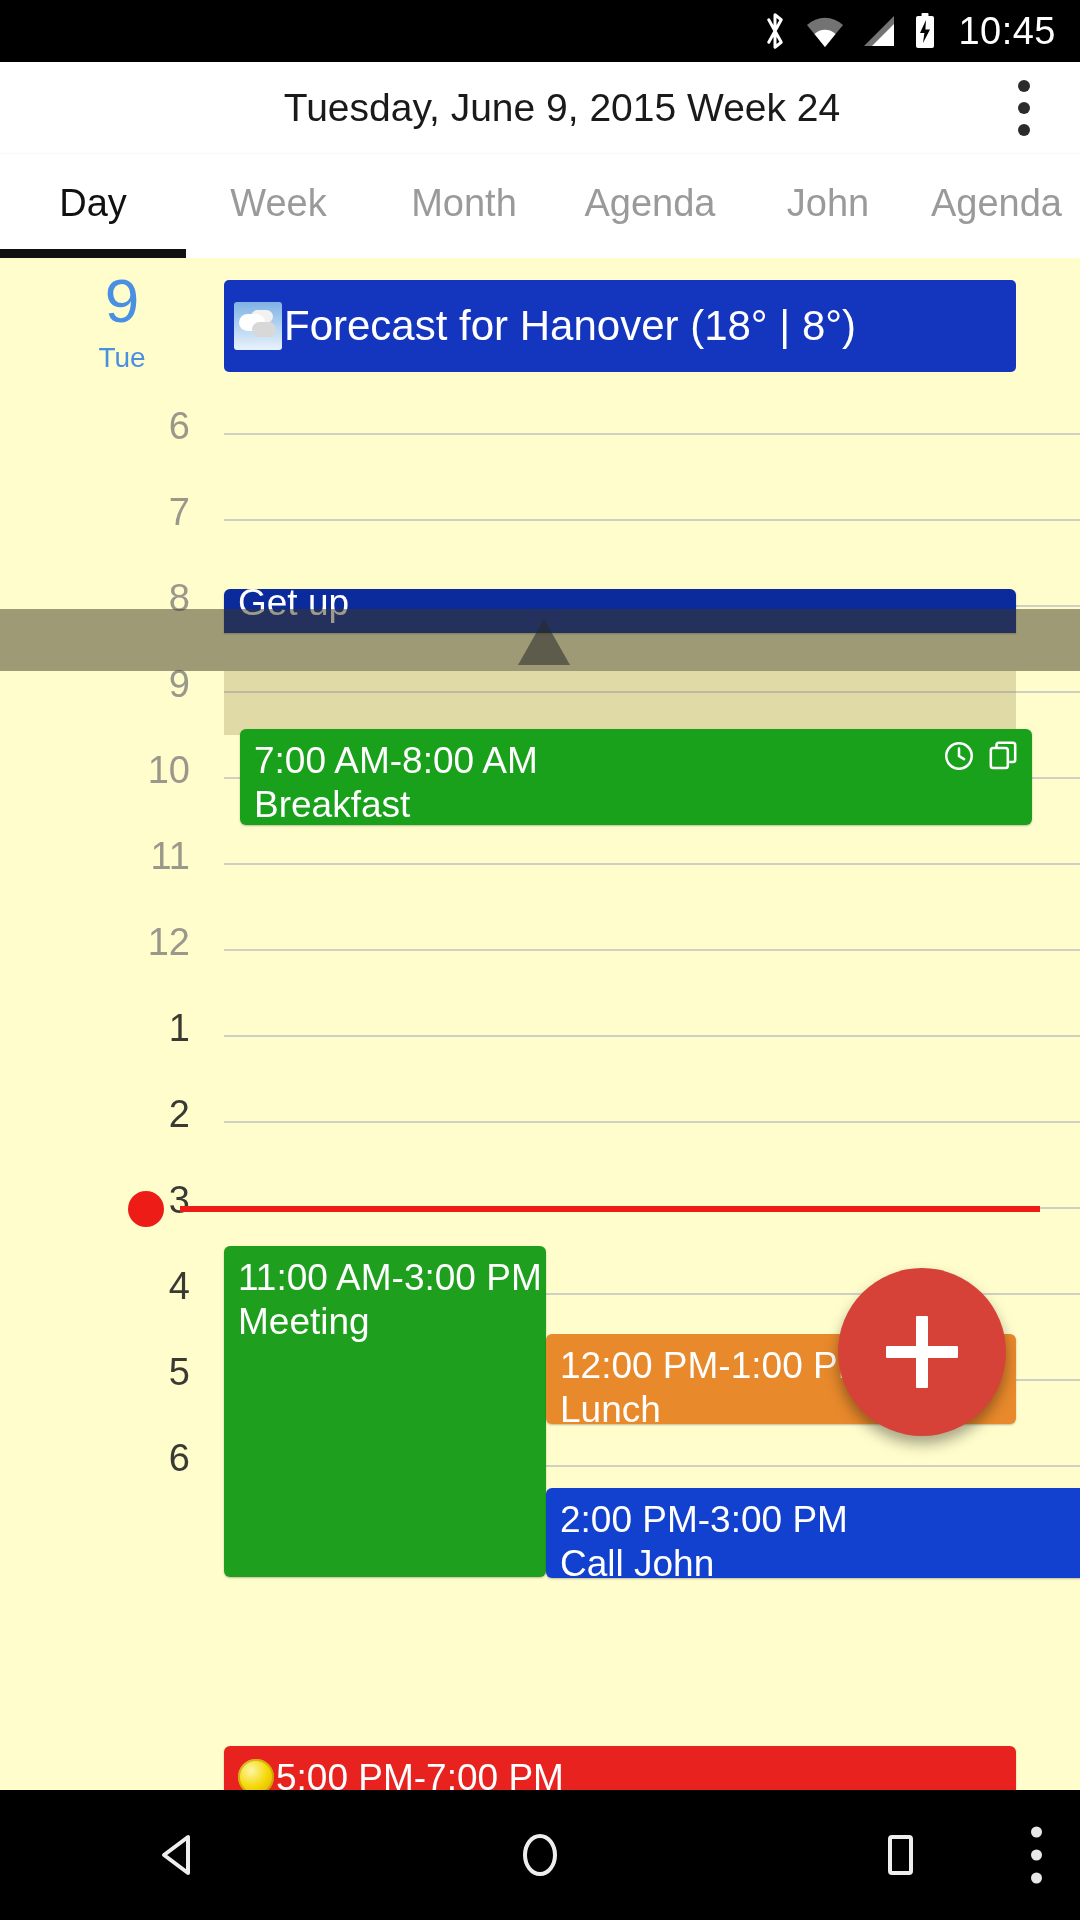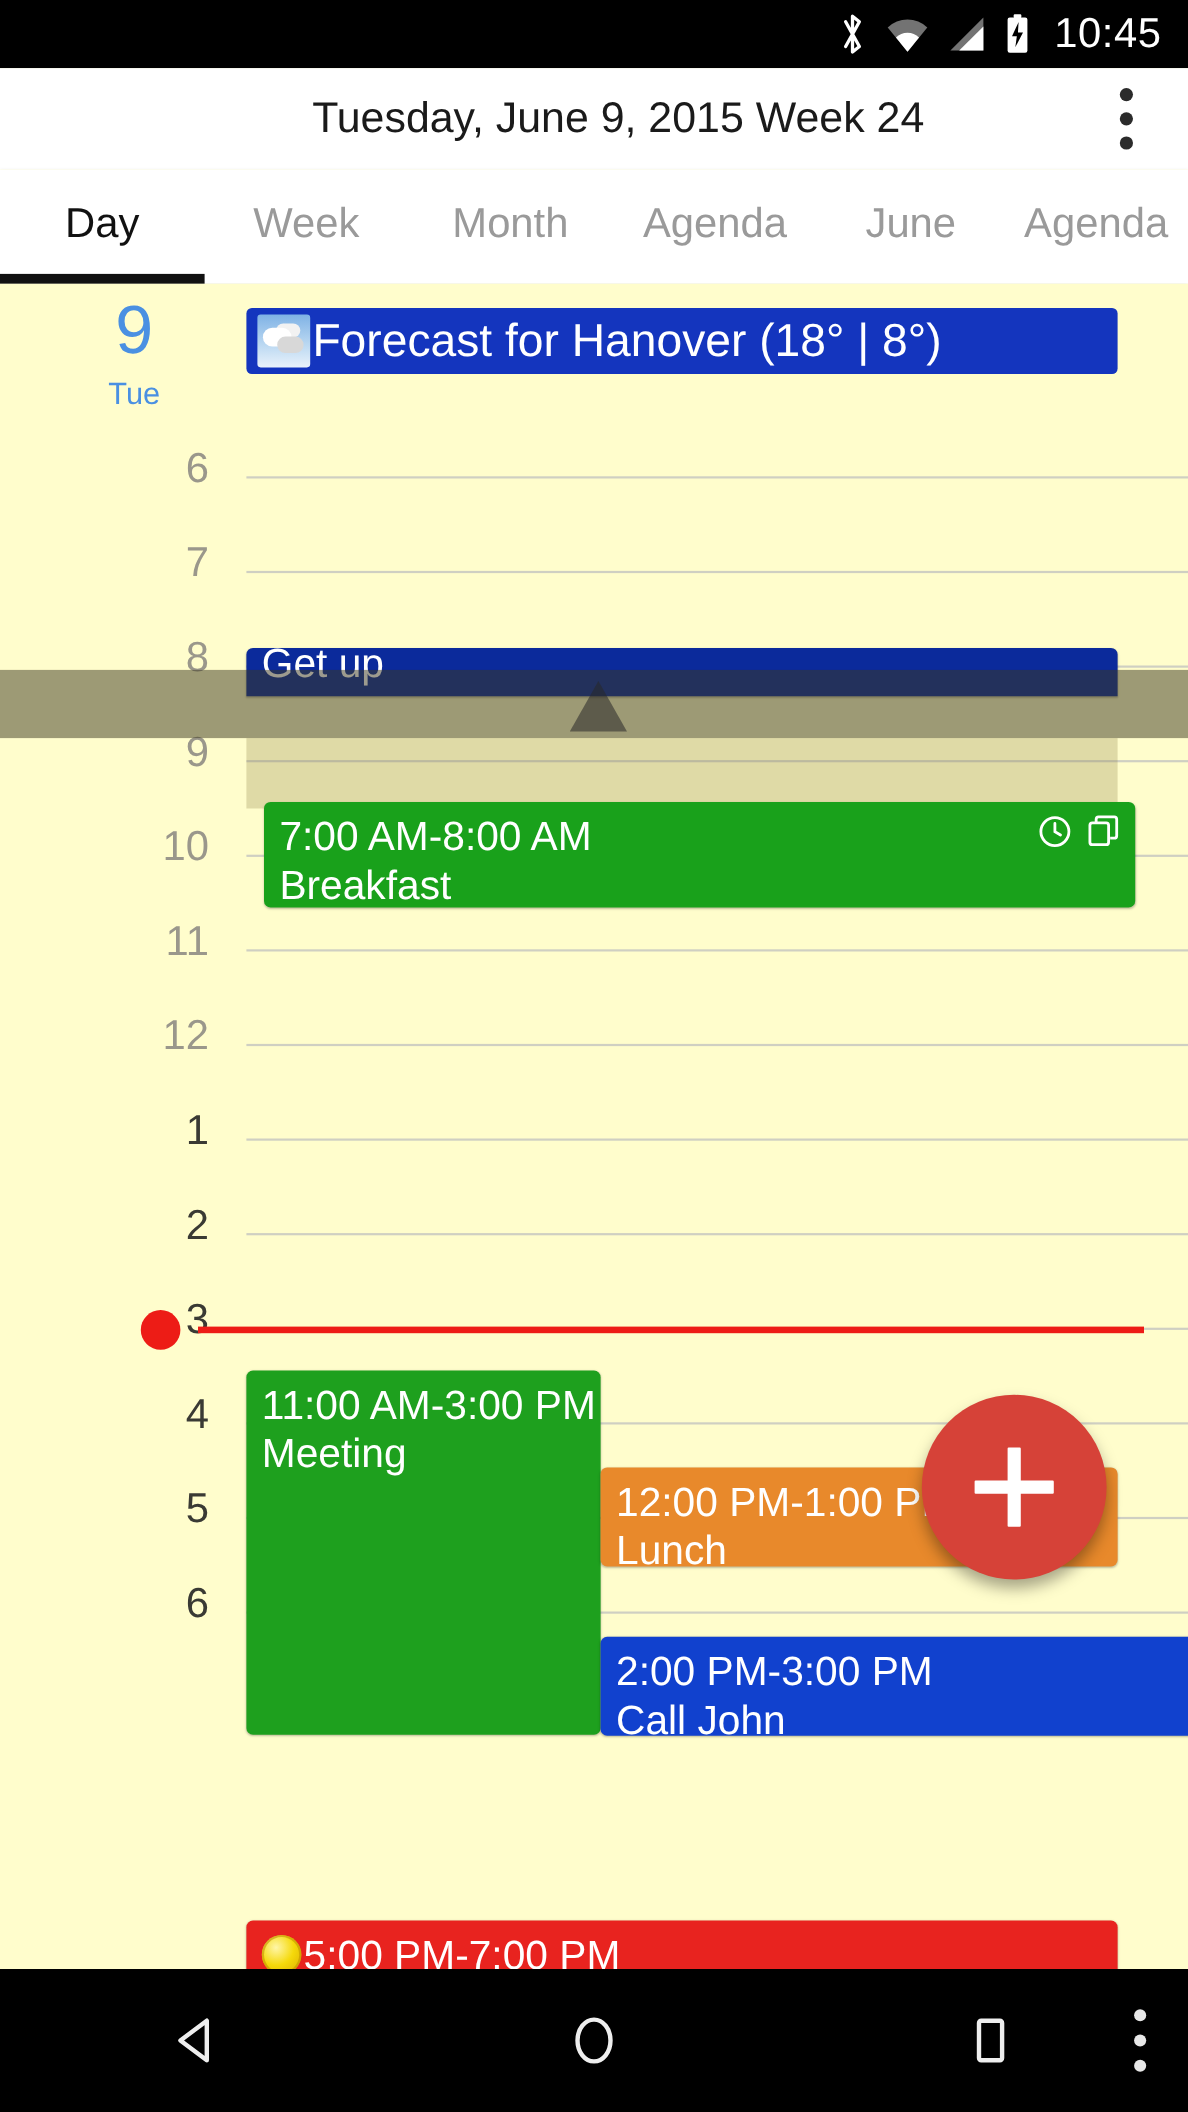--- a/index.html
+++ b/index.html
@@ -83,21 +83,21 @@
   }
   #day-number {
     position:absolute; left:62px; top:12px; width:120px;
     text-align:center; font-size:62px; color:#4A90E2; line-height:1;
   }
   #day-weekday {
     position:absolute; left:62px; top:86px; width:120px;
     text-align:center; font-size:28px; color:#4A90E2; line-height:1;
   }
   #forecast-chip {
-    position:absolute; left:224px; top:22px; width:792px; height:60px;
+    position:absolute; left:224px; top:22px; width:792px; height:92px;
     background:#1435BE; border-radius:5px;
     display:flex; align-items:center; padding-left:10px;
     color:#ffffff; font-size:42px; white-space:nowrap;
     cursor:pointer;
   }
   #forecast-icon {
     width:48px; height:48px; margin-right:2px; flex:0 0 auto;
     border-radius:3px; position:relative; overflow:hidden;
     background:linear-gradient(#7fb2e5 0%, #bcd9f2 58%, #e9f2fb 100%);
   }
@@ -236,21 +236,21 @@
       <i></i>
       <i></i>
   </div>
 </div>
 
 <div id="tab-bar">
   <div class="tab active" id="tab-day">Day</div>
   <div class="tab" id="tab-week">Week</div>
   <div class="tab" id="tab-month">Month</div>
   <div class="tab" id="tab-agenda">Agenda</div>
-  <div class="tab" id="tab-year">June</div>
+  <div class="tab" id="tab-year">John</div>
   <div class="tab" id="tab-tasks">Agenda</div>
 </div>
 
 <div id="calendar-body">
 
   <div id="day-header">
     <div id="day-number">9</div>
     <div id="day-weekday">Tue</div>
 
     <div id="forecast-chip">

